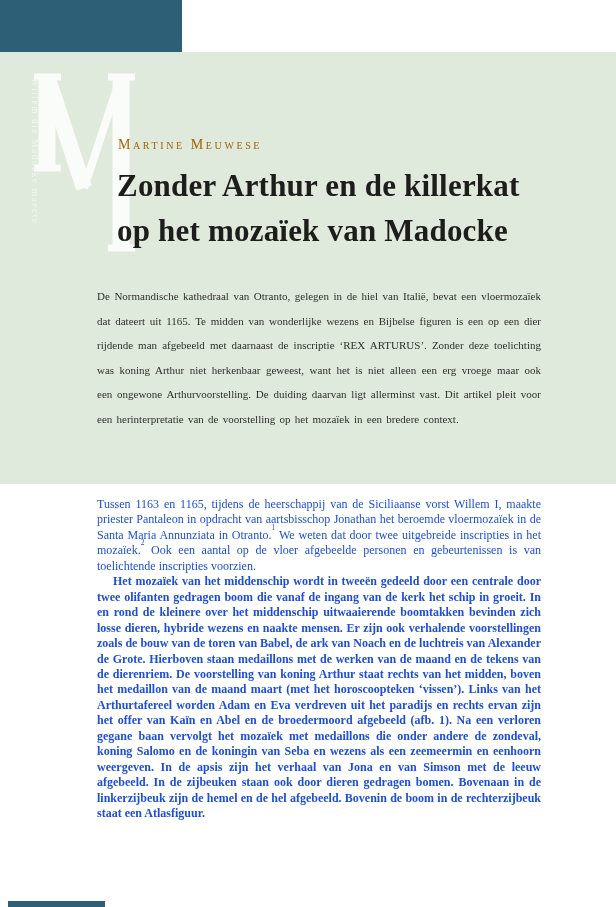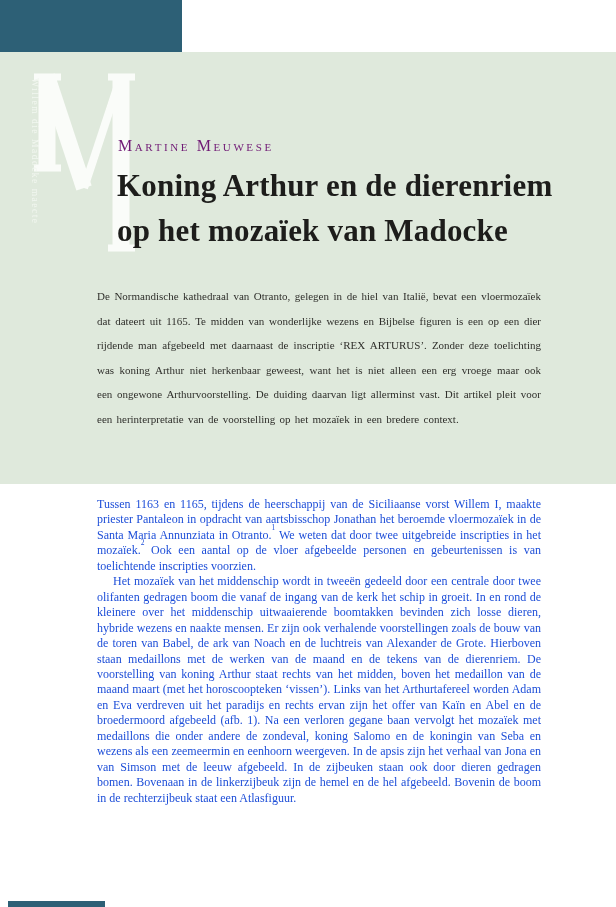--- a/index.html
+++ b/index.html
@@ -21,42 +21,42 @@
   }
   .dropcap svg{display:block;opacity:.93;}
   .motto{
     position:absolute;left:30px;top:78px;height:178px;
     writing-mode:vertical-rl;text-orientation:mixed;
     font-size:9.5px;letter-spacing:1.5px;color:#f2f7f0;
     white-space:nowrap;overflow:hidden;
   }
   .author{
     position:absolute;left:118px;top:137px;
-    font-variant:small-caps;font-size:16px;letter-spacing:2.6px;
-    color:#701a75;
+    font-variant:small-caps;font-size:14px;letter-spacing:2.6px;
+    color:#a16207;
   }
   .title{
     position:absolute;left:117px;top:163px;width:460px;
     font-size:31px;line-height:45px;font-weight:600;
     color:#1d1d1b;letter-spacing:.2px;
   }
   .abstract{
     position:absolute;left:97px;top:284px;width:444px;
     font-size:11px;line-height:24.6px;word-spacing:1.5px;
     text-align:justify;color:#2f2f2b;
     hyphens:auto;
   }
   .body-text{
     position:absolute;left:97px;top:497px;width:444px;
     font-size:12px;line-height:15.45px;
     text-align:justify;color:#1d4ed8;
     hyphens:auto;
   }
   .body-text p{margin:0;padding:0;}
-  .body-text p.indent{text-indent:16px;}
+  .body-text p.indent{text-indent:16px;font-weight:bold;}
   sup.fnref{
     font-size:7.5px;line-height:0;position:relative;top:-4px;
   }
   .footer-block{
     position:absolute;left:8px;top:901px;width:97px;height:12px;
     background:#2d6076;
   }
 </style>
 </head>
 <body>
@@ -78,21 +78,21 @@
       <path d="M80 178 H107" stroke-width="7"></path>
     </g>
   </svg>
 </div>
 
 <div class="motto">Willem die Madocke maecte</div>
 
 <div class="author">Martine Meuwese</div>
 
 <div class="title">
-  <div>Koning Arthur en de dierenriem</div>
+  <div>Zonder Arthur en de killerkat</div>
   <div>op het mozaïek van Madocke</div>
 </div>
 
 <div class="abstract">De Normandische kathedraal van Otranto, gelegen in de hiel van Italië, bevat een vloermozaïek dat dateert uit 1165. Te midden van wonderlijke wezens en Bijbelse figuren is een op een dier rijdende man afgebeeld met daarnaast de inscriptie ‘REX ARTURUS’. Zonder deze toelichting was koning Arthur niet herkenbaar geweest, want het is niet alleen een erg vroege maar ook een ongewone Arthurvoorstelling. De duiding daarvan ligt allerminst vast. Dit artikel pleit voor een herinterpretatie van de voorstelling op het mozaïek in een bredere context.</div>
 
 <div class="body-text">
   <p><span>Tussen 1163 en 1165, tijdens de heerschappij van de Siciliaanse vorst Willem I, maakte priester Pantaleon in opdracht van aartsbisschop Jonathan het beroemde vloermozaïek in de Santa Maria Annunziata in Otranto.</span><sup class="fnref">1</sup><span> We weten dat door twee uitgebreide inscripties in het mozaïek.</span><sup class="fnref">2</sup><span> Ook een aantal op de vloer afgebeelde personen en gebeurtenissen is van toelichtende inscripties voorzien.</span></p>
   <p class="indent">Het mozaïek van het middenschip wordt in tweeën gedeeld door een centrale door twee olifanten gedragen boom die vanaf de ingang van de kerk het schip in groeit. In en rond de kleinere over het middenschip uitwaaierende boomtakken bevinden zich losse dieren, hybride wezens en naakte mensen. Er zijn ook verhalende voorstellingen zoals de bouw van de toren van Babel, de ark van Noach en de luchtreis van Alexander de Grote. Hierboven staan medaillons met de werken van de maand en de tekens van de dierenriem. De voorstelling van koning Arthur staat rechts van het midden, boven het medaillon van de maand maart (met het horoscoopteken ‘vissen’). Links van het Arthurtafereel worden Adam en Eva verdreven uit het paradijs en rechts ervan zijn het offer van Kaïn en Abel en de broedermoord afgebeeld (afb. 1). Na een verloren gegane baan vervolgt het mozaïek met medaillons die onder andere de zondeval, koning Salomo en de koningin van Seba en wezens als een zeemeermin en eenhoorn weergeven. In de apsis zijn het verhaal van Jona en van Simson met de leeuw afgebeeld. In de zijbeuken staan ook door dieren gedragen bomen. Bovenaan in de linkerzijbeuk zijn de hemel en de hel afgebeeld. Bovenin de boom in de rechterzijbeuk staat een Atlasfiguur.</p>
 </div>
 

